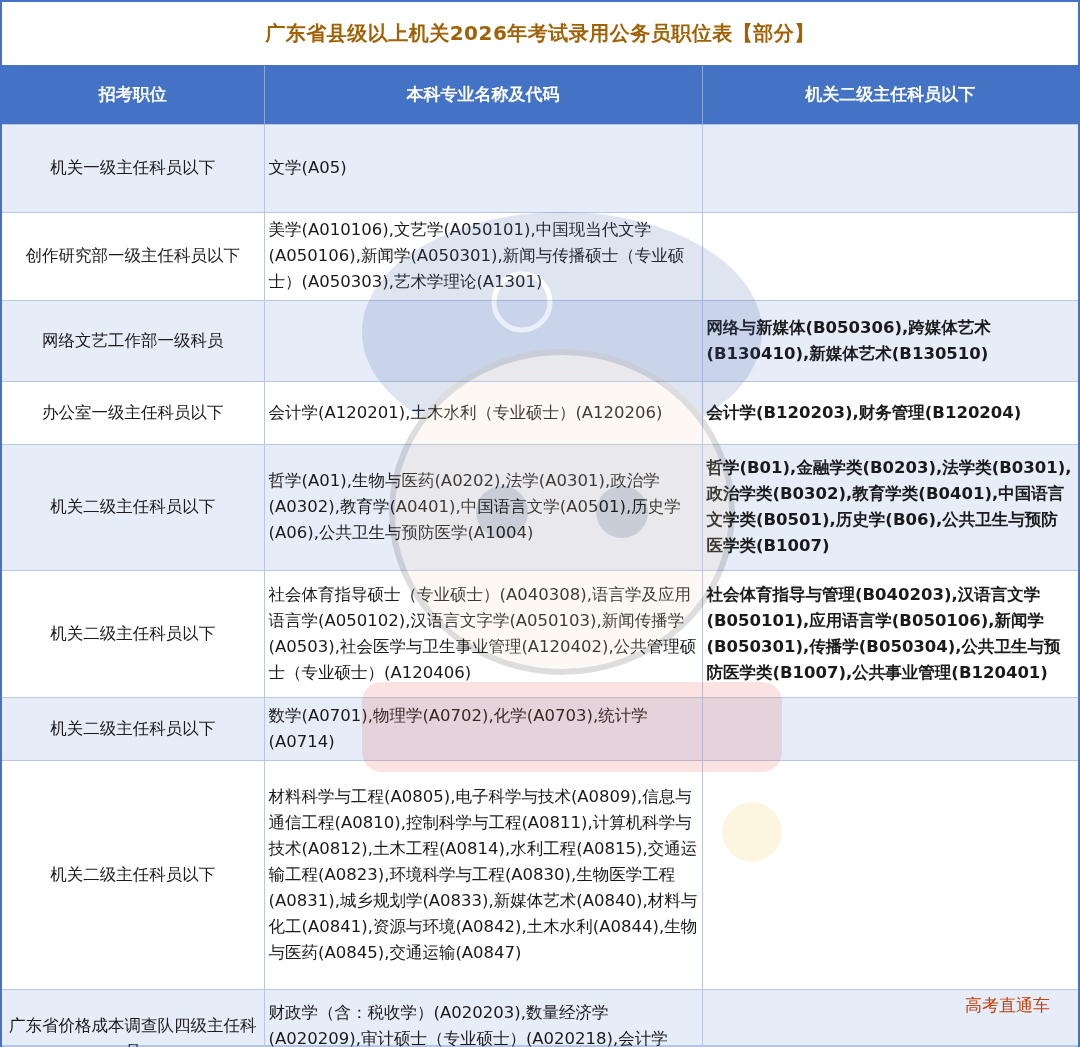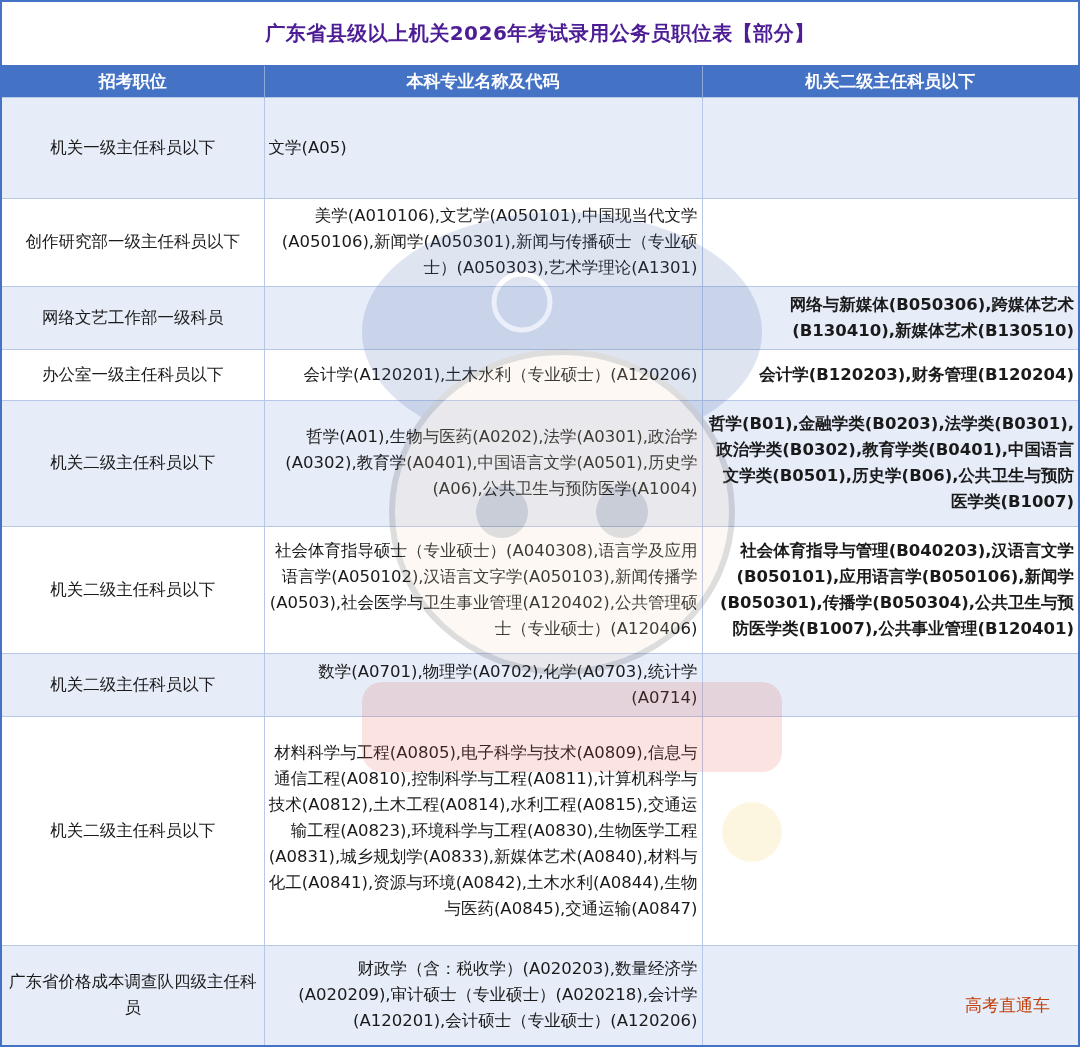--- a/index.html
+++ b/index.html
@@ -1,35 +1,35 @@
 <!DOCTYPE html>
 <html><head>
 <meta charset="utf-8">
 <style>
   * { box-sizing: border-box; margin: 0; padding: 0; }
   html, body { width: 1080px; height: 1047px; background: #ffffff; overflow: hidden; }
   body { font-family: "DejaVu Sans", "Liberation Sans", sans-serif; color: #1a1a1a; position: relative; }
   .frame { position: absolute; left: 0; top: 0; width: 1080px; height: 1047px; border: 2px solid #4472c4; }
   .title {
     height: 64px; display: flex; align-items: center; justify-content: center;
-    color: #4c1d95; font-weight: bold; font-size: 20px; letter-spacing: 0.5px;
+    color: #a16207; font-weight: bold; font-size: 20px; letter-spacing: 0.5px;
     border-bottom: 1px solid #4472c4;
   }
   table { width: 1076px; border-collapse: collapse; table-layout: fixed; }
   col.c1 { width: 262px; }
   col.c2 { width: 438px; }
   col.c3 { width: 376px; }
   thead th {
     background: #4472c4; color: #ffffff; font-weight: bold; font-size: 17px;
-    height: 31px; border-right: 1px solid #8fa9dc; text-align: center;
+    height: 58px; border-right: 1px solid #8fa9dc; text-align: center;
   }
   thead th:last-child { border-right: none; }
   tbody td {
     font-size: 16.5px; line-height: 26px; border-top: 1px solid #b7c7e8;
-    border-right: 1px solid #b7c7e8; padding: 4px 4px; vertical-align: middle; text-align: right;
+    border-right: 1px solid #b7c7e8; padding: 4px 4px; vertical-align: middle;
   }
   tbody td:last-child { border-right: none; font-weight: bold; }
   tbody tr:nth-child(odd) td { background: rgba(220,229,245,0.72); }
   tbody tr:nth-child(even) td { background: rgba(255,255,255,0.85); }
   td.pos { text-align: center; padding: 4px 6px; }
   td.center { text-align: left; }
   .watermark-corner {
     position: absolute; right: 28px; bottom: 28px; color: #c2410c; font-size: 17px;
   }
   .mascot {
@@ -60,36 +60,36 @@
         <col class="c3">
       </colgroup>
     <thead>
       <tr>
         <th>招考职位</th>
         <th>本科专业名称及代码</th>
         <th>机关二级主任科员以下</th>
       </tr>
     </thead>
     <tbody>
-      <tr style="height:101px">
+      <tr style="height:88px">
         <td class="pos">机关一级主任科员以下</td>
         <td class="center">文学(A05)</td>
         <td></td>
       </tr>
       <tr style="height:88px">
         <td class="pos">创作研究部一级主任科员以下</td>
         <td>美学(A010106),文艺学(A050101),中国现当代文学(A050106),新闻学(A050301),新闻与传播硕士（专业硕士）(A050303),艺术学理论(A1301)</td>
         <td></td>
       </tr>
-      <tr style="height:63px">
+      <tr style="height:81px">
         <td class="pos">网络文艺工作部一级科员</td>
         <td></td>
         <td>网络与新媒体(B050306),跨媒体艺术(B130410),新媒体艺术(B130510)</td>
       </tr>
-      <tr style="height:51px">
+      <tr style="height:63px">
         <td class="pos">办公室一级主任科员以下</td>
         <td>会计学(A120201),土木水利（专业硕士）(A120206)</td>
         <td>会计学(B120203),财务管理(B120204)</td>
       </tr>
       <tr style="height:126px">
         <td class="pos">机关二级主任科员以下</td>
         <td>哲学(A01),生物与医药(A0202),法学(A0301),政治学(A0302),教育学(A0401),中国语言文学(A0501),历史学(A06),公共卫生与预防医学(A1004)</td>
         <td>哲学(B01),金融学类(B0203),法学类(B0301),政治学类(B0302),教育学类(B0401),中国语言文学类(B0501),历史学(B06),公共卫生与预防医学类(B1007)</td>
       </tr>
       <tr style="height:127px">

